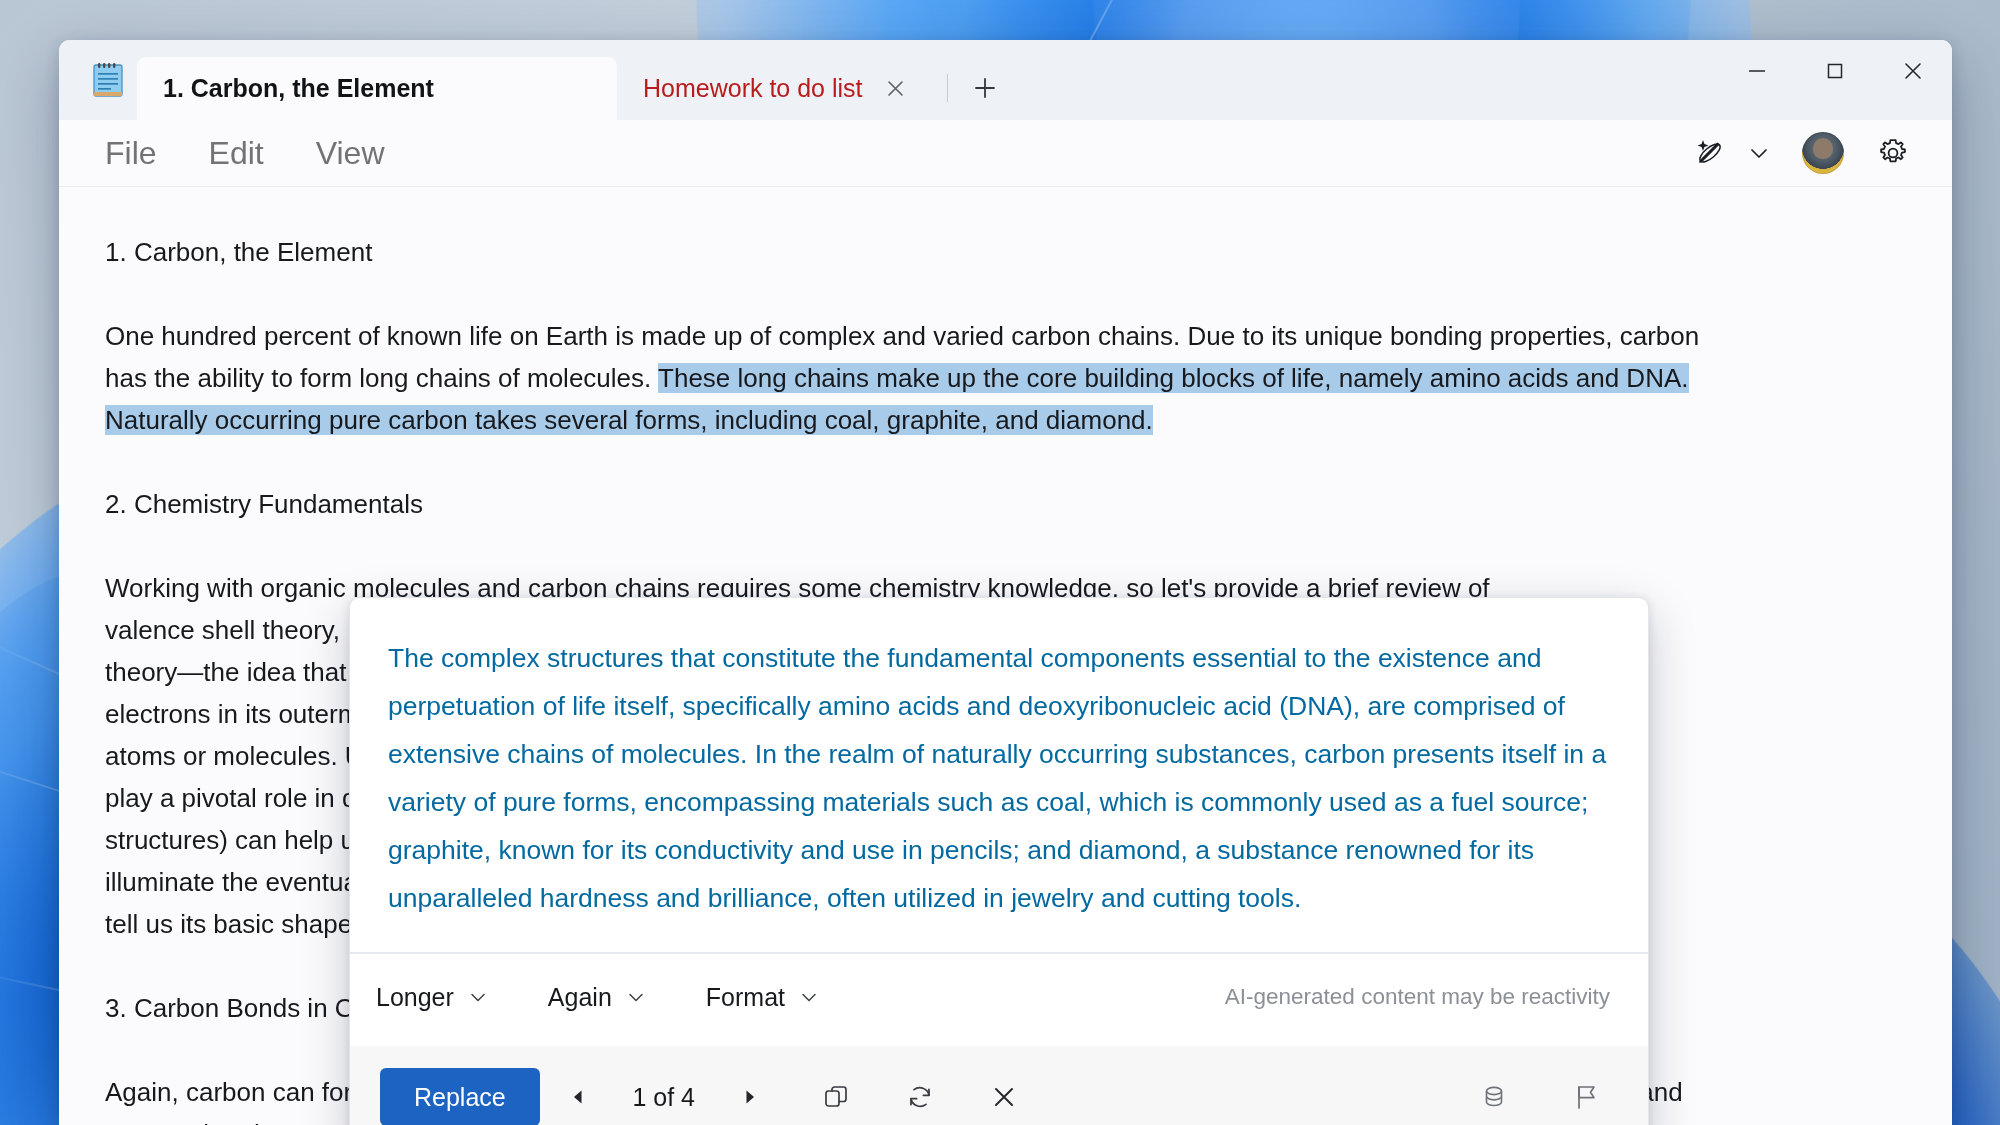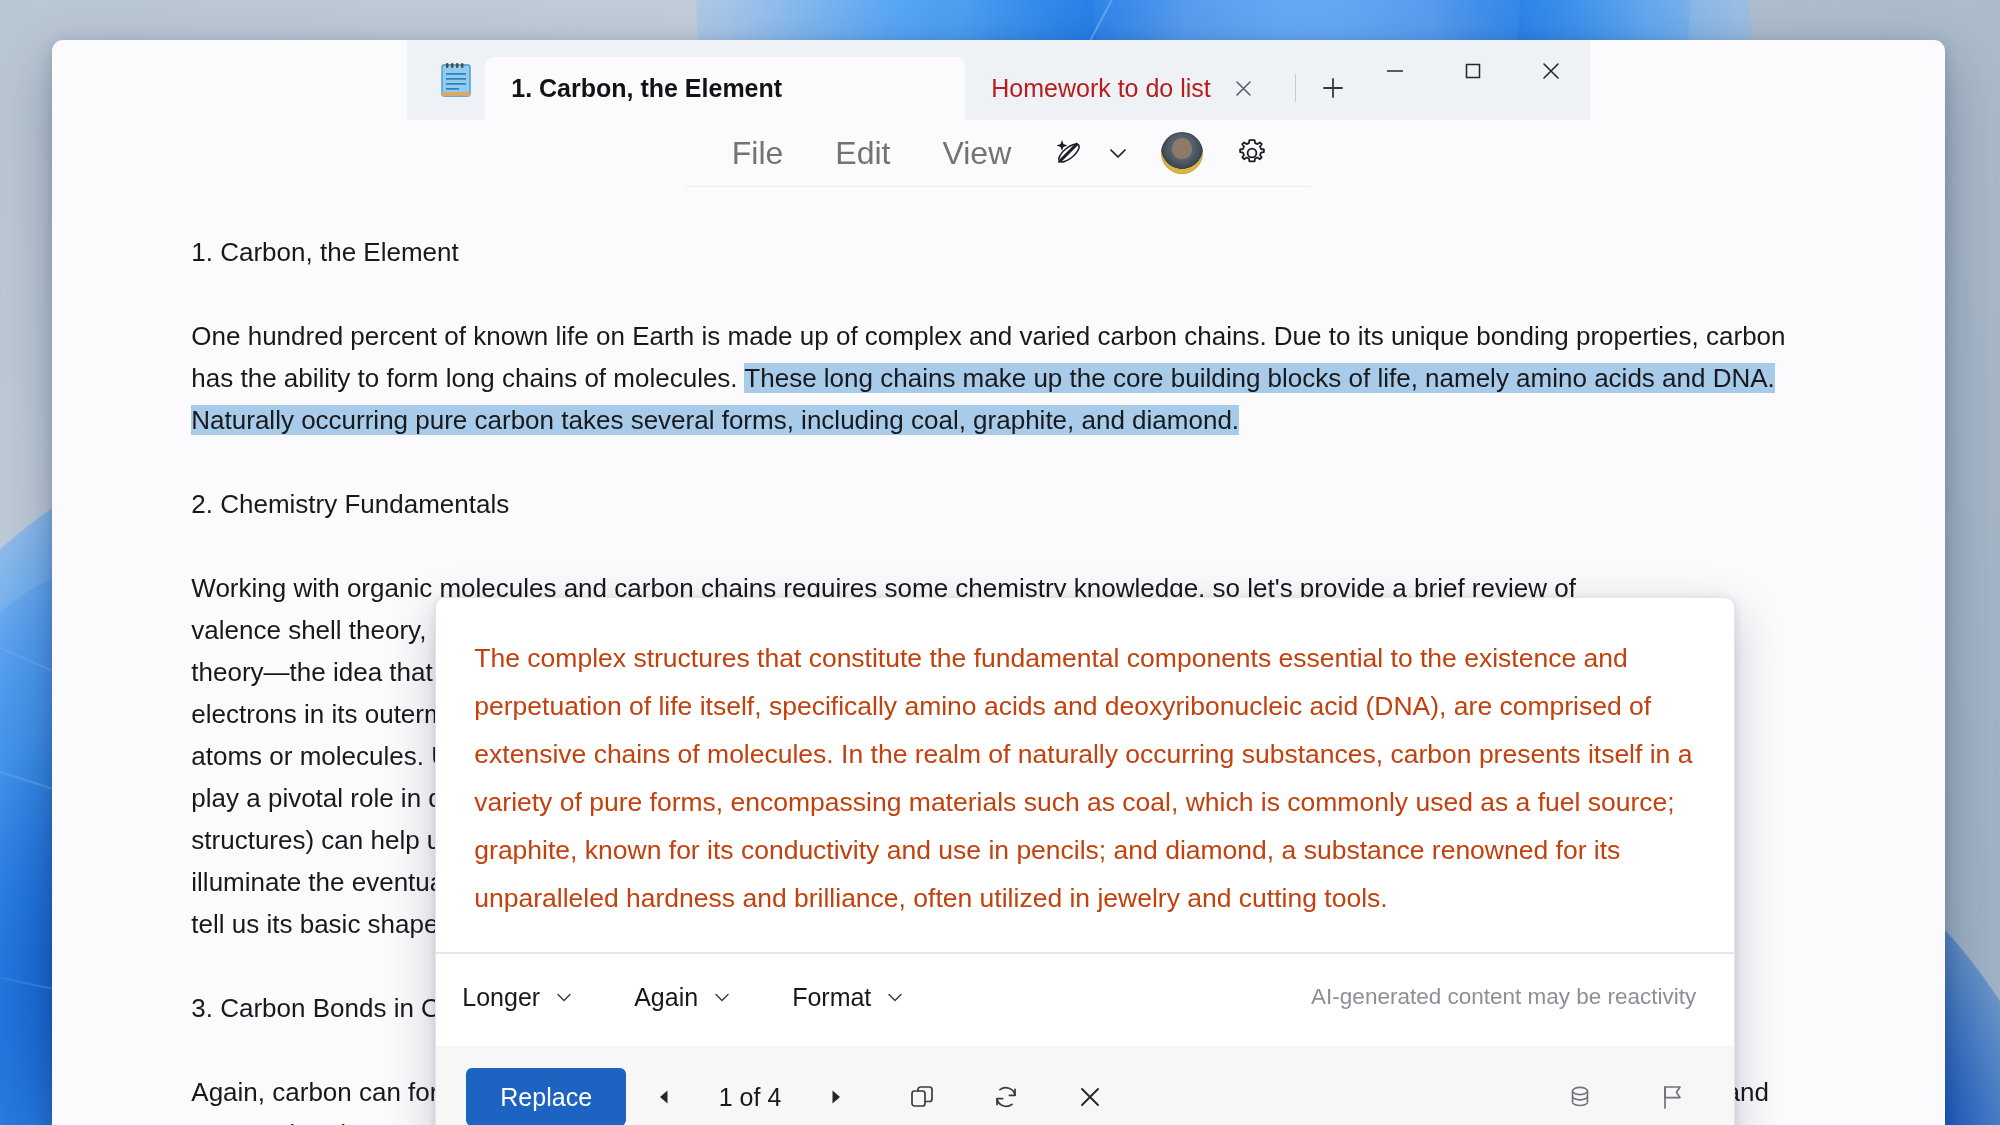--- a/index.html
+++ b/index.html
@@ -60,29 +60,28 @@
   }
   .streak {
     position: absolute;
     background: linear-gradient(90deg, rgba(255,255,255,0) 0%, rgba(255,255,255,0.28) 50%, rgba(255,255,255,0) 100%);
     height: 2px;
   }
 
   
   #notepad-window {
     position: absolute;
-    left: 52px; top: 40px;
+    left: 59px; top: 40px;
     width: 1893px; height: 1085px;
     background: #fbfbfd;
     border-radius: 11px 11px 0 0;
     box-shadow: 0 22px 60px rgba(10,25,60,0.30), 0 4px 16px rgba(10,25,60,0.16);
     overflow: hidden;
     display: flex;
     flex-direction: column;
-    align-items: center;
   }
 
   
   .titlebar {
     height: 80px;
     background: #eef1f6;
     display: flex;
     align-items: flex-end;
     flex: 0 0 auto;
     position: relative;
@@ -224,21 +223,21 @@
   .ai-card {
     background: #ffffff;
     margin: 0;
     border-radius: 10px 10px 0 0;
     padding: 36px 38px 0 38px;
     border-bottom: 1px solid #e6e7ea;
   }
   .ai-text {
     font-size: 26.5px;
     line-height: 48px;
-    color: #c2410c;
+    color: #0369a1;
     padding-bottom: 30px;
   }
   .ai-optionsbar {
     background: #ffffff;
     display: flex;
     align-items: center;
     padding: 16px 38px 22px 16px;
     border-top: 1px solid #e6e7ea;
     border-radius: 0 0 0 0;
   }

